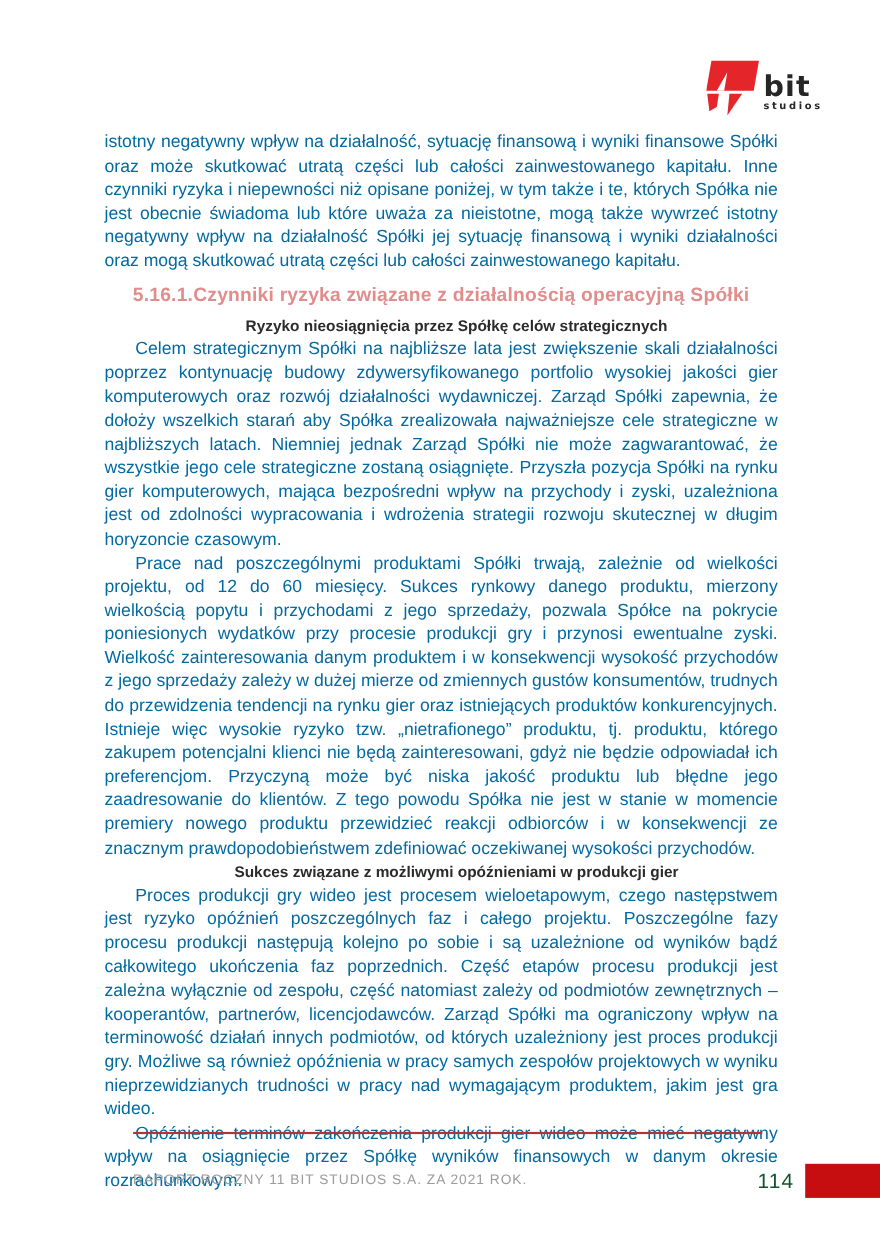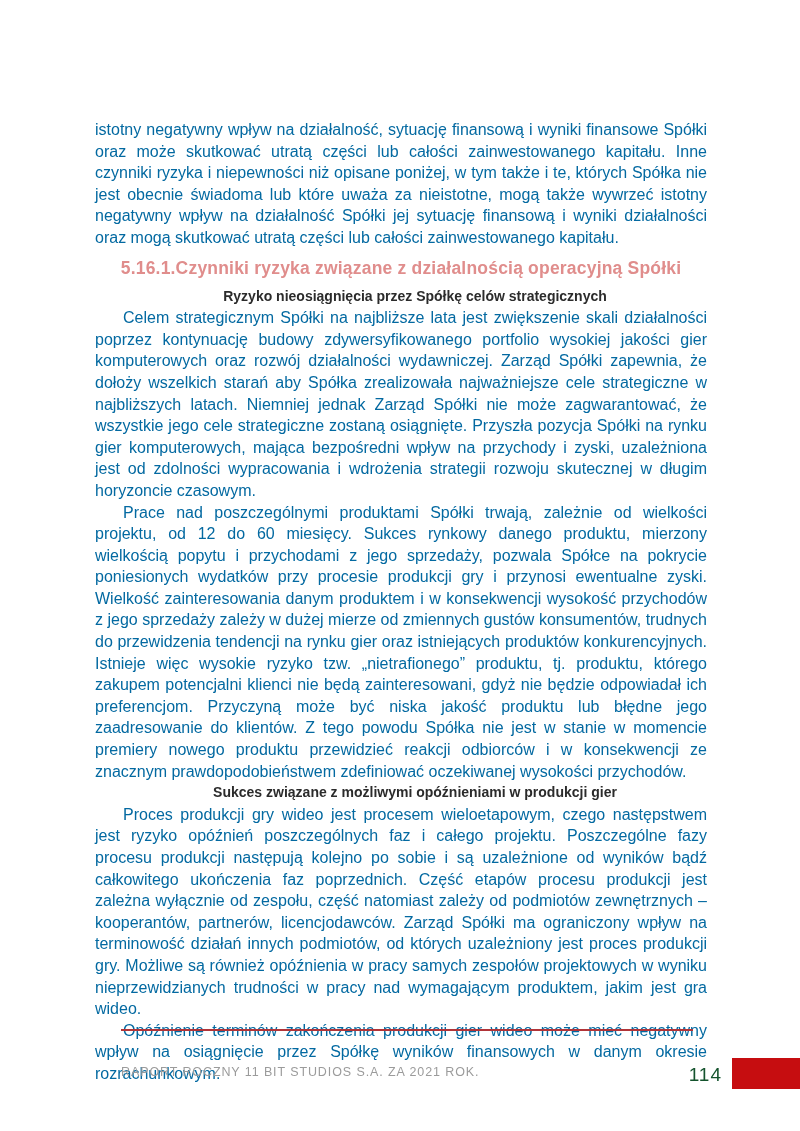--- a/index.html
+++ b/index.html
@@ -44,20 +44,32 @@
     position:absolute;left:630px;top:1064px;width:92px;text-align:right;
     font-size:19px;letter-spacing:1px;color:#14532d;
   }
   .page-accent{position:absolute;left:732px;top:1058px;width:68px;height:31px;background:#c60d10;}
 </style>
 </head>
 <body>
 
 <div class="page">
 
+  <header class="logo">
+    <svg class="logo-mark" viewBox="0 0 100 104" aria-hidden="true">
+      <polygon fill="#e4262b" points="10,0 100,0 90,57 0,57"></polygon>
+      <polygon fill="#ffffff" points="20,57 34,57 40,22"></polygon>
+      <polygon fill="#e4262b" points="2,63 24,63 20,88 6,96"></polygon>
+      <polygon fill="#e4262b" points="44,63 68,63 40,104"></polygon>
+    </svg>
+    <div class="logo-textcol">
+      <span class="logo-bit">bit</span>
+      <span class="logo-studios">studios</span>
+    </div>
+  </header>
 
   <main class="content">
     <p class="body-p">istotny negatywny wpływ na działalność, sytuację finansową i wyniki finansowe Spółki oraz może skutkować utratą części lub całości zainwestowanego kapitału. Inne czynniki ryzyka i niepewności niż opisane poniżej, w tym także i te, których Spółka nie jest obecnie świadoma lub które uważa za nieistotne, mogą także wywrzeć istotny negatywny wpływ na działalność Spółki jej sytuację finansową i wyniki działalności oraz mogą skutkować utratą części lub całości zainwestowanego kapitału.</p>
 
     <h1 class="section-heading">5.16.1.Czynniki ryzyka związane z działalnością operacyjną Spółki</h1>
 
     <h2 class="sub-heading">Ryzyko nieosiągnięcia przez Spółkę celów strategicznych</h2>
     <p class="body-p indent">Celem strategicznym Spółki na najbliższe lata jest zwiększenie skali działalności poprzez kontynuację budowy zdywersyfikowanego portfolio wysokiej jakości gier komputerowych oraz rozwój działalności wydawniczej. Zarząd Spółki zapewnia, że dołoży wszelkich starań aby Spółka zrealizowała najważniejsze cele strategiczne w najbliższych latach. Niemniej jednak Zarząd Spółki nie może zagwarantować, że wszystkie jego cele strategiczne zostaną osiągnięte. Przyszła pozycja Spółki na rynku gier komputerowych, mająca bezpośredni wpływ na przychody i zyski, uzależniona jest od zdolności wypracowania i wdrożenia strategii rozwoju skutecznej w długim horyzoncie czasowym.</p>
 
     <p class="body-p indent">Prace nad poszczególnymi produktami Spółki trwają, zależnie od wielkości projektu, od 12 do 60 miesięcy. Sukces rynkowy danego produktu, mierzony wielkością popytu i przychodami z jego sprzedaży, pozwala Spółce na pokrycie poniesionych wydatków przy procesie produkcji gry i przynosi ewentualne zyski. Wielkość zainteresowania danym produktem i w konsekwencji wysokość przychodów z jego sprzedaży zależy w dużej mierze od zmiennych gustów konsumentów, trudnych do przewidzenia tendencji na rynku gier oraz istniejących produktów konkurencyjnych. Istnieje więc wysokie ryzyko tzw. „nietrafionego” produktu, tj. produktu, którego zakupem potencjalni klienci nie będą zainteresowani, gdyż nie będzie odpowiadał ich preferencjom. Przyczyną może być niska jakość produktu lub błędne jego zaadresowanie do klientów. Z tego powodu Spółka nie jest w stanie w momencie premiery nowego produktu przewidzieć reakcji odbiorców i w konsekwencji ze znacznym prawdopodobieństwem zdefiniować oczekiwanej wysokości przychodów.</p>

